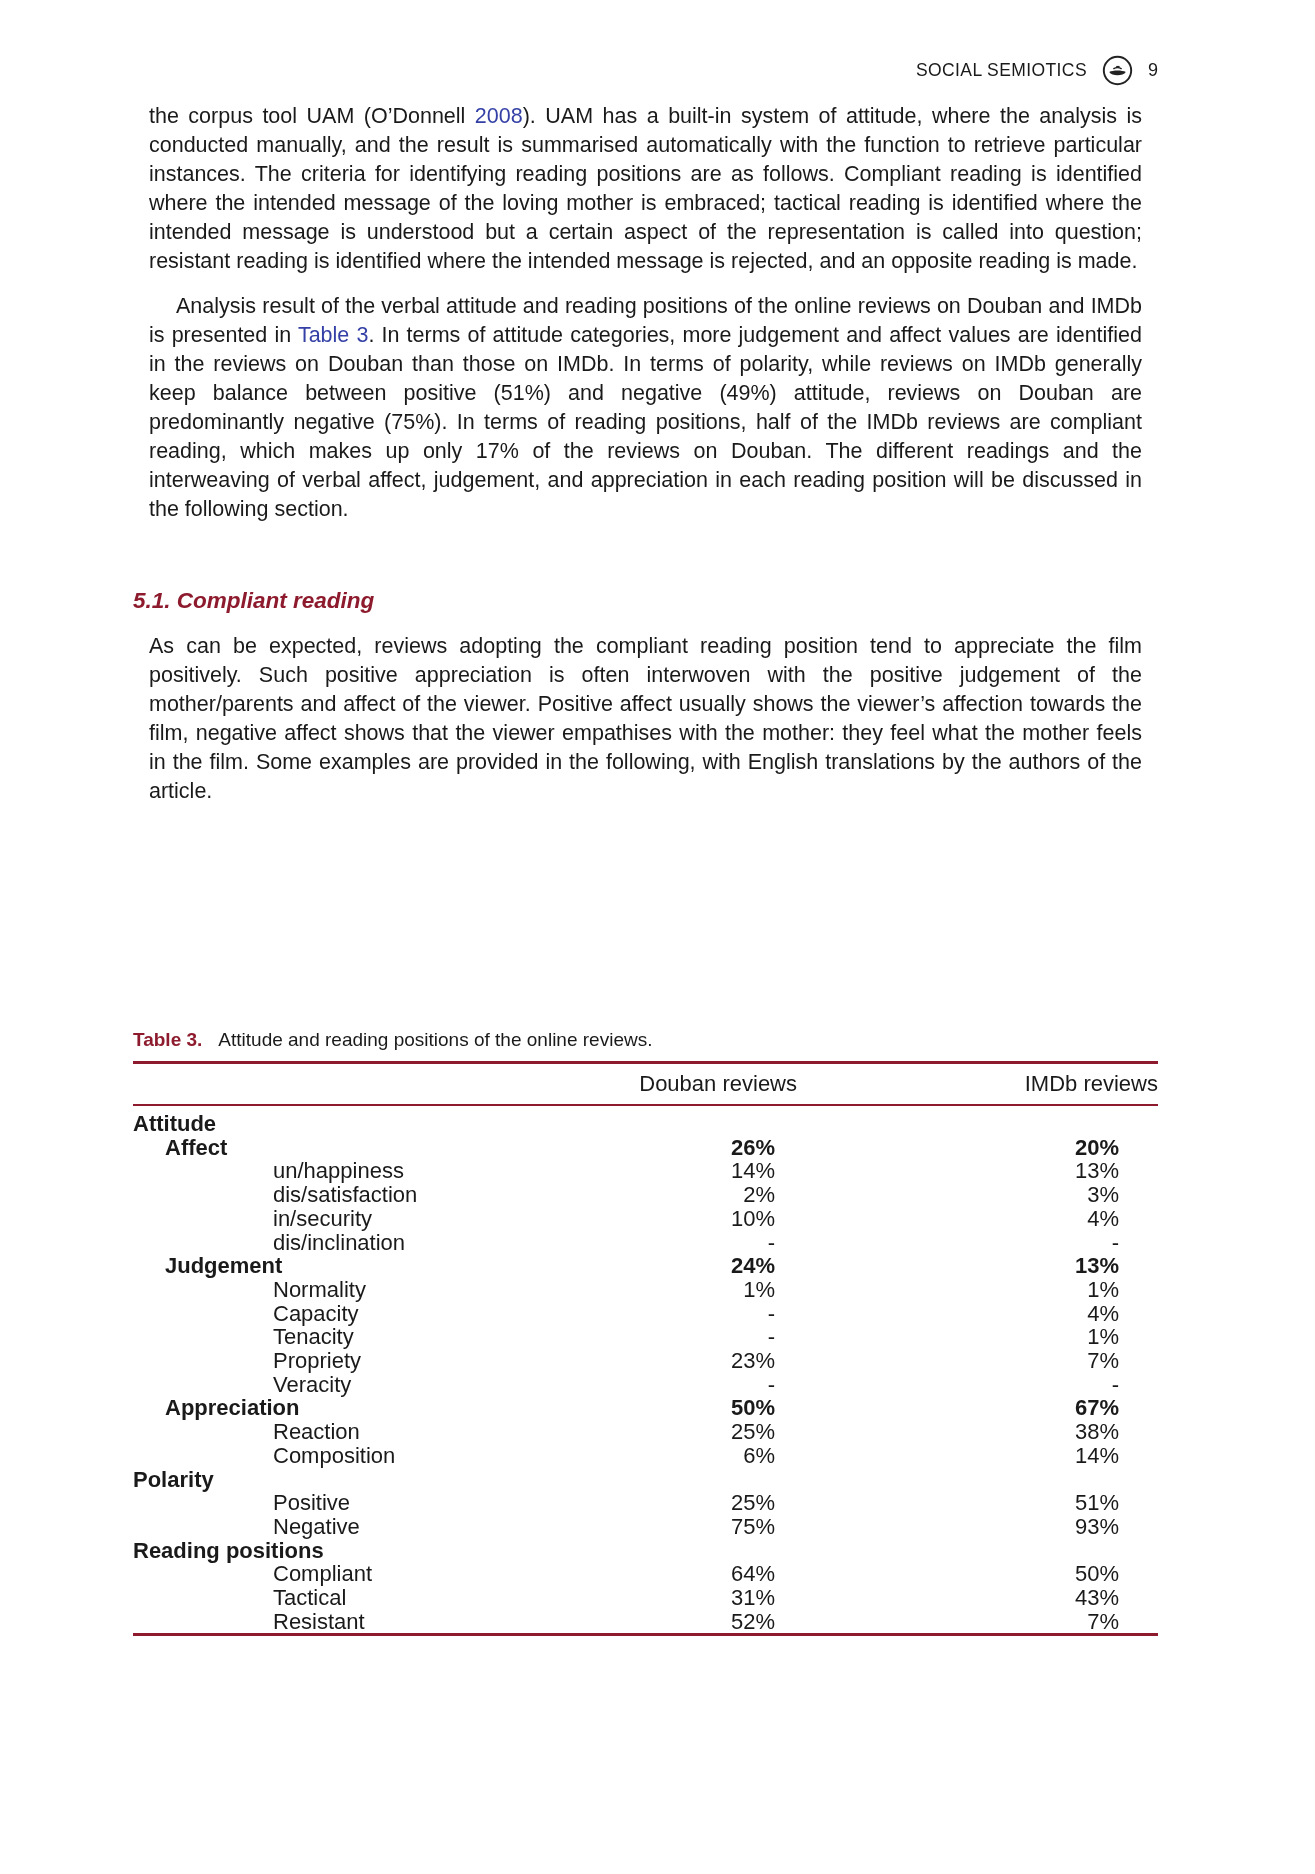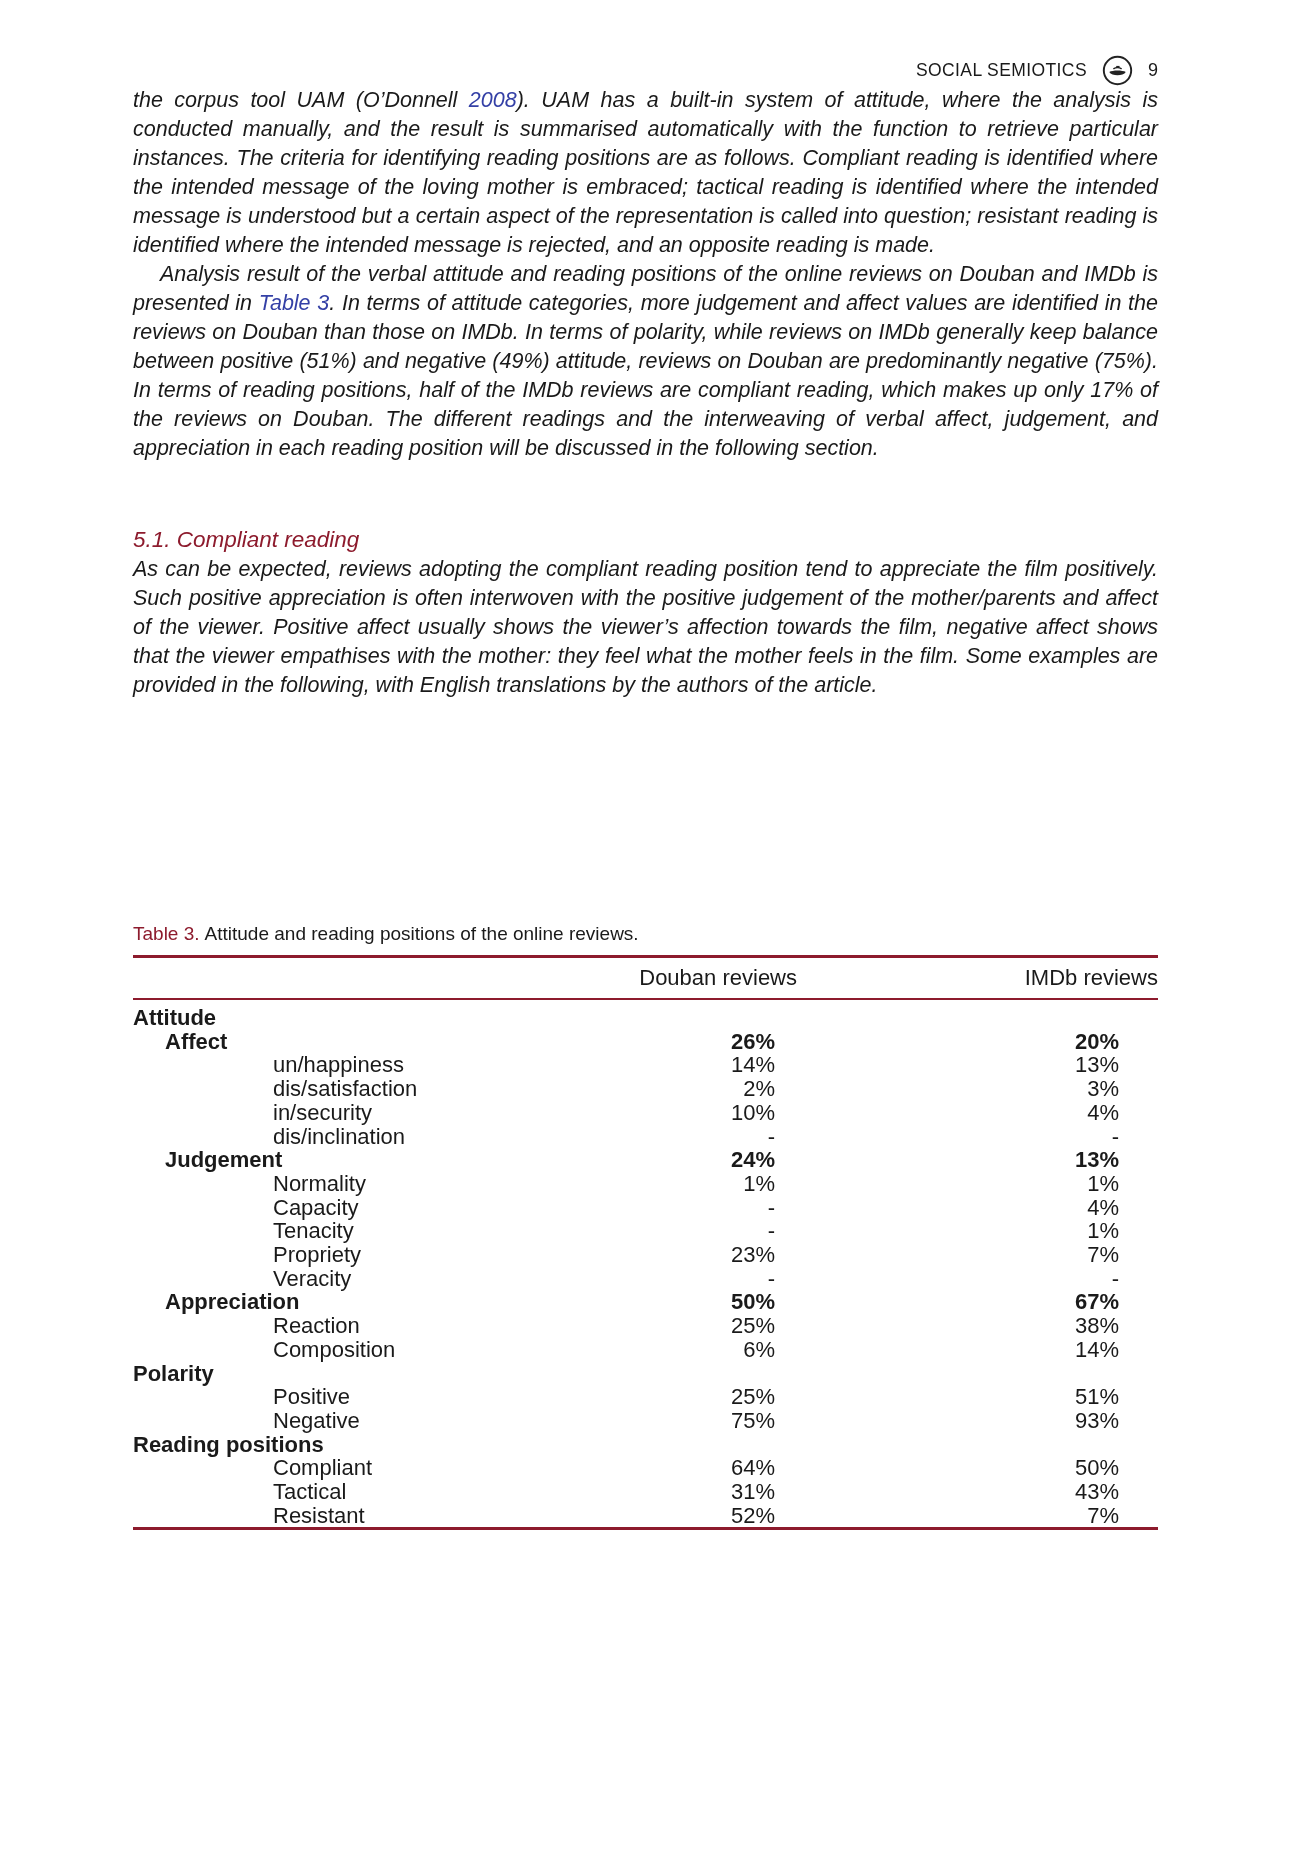--- a/index.html
+++ b/index.html
@@ -17,35 +17,35 @@
   .running-header{
     padding:55px 157px 0 133px;
     display:flex;justify-content:flex-end;align-items:center;gap:15px;
   }
   .journal-name{font-size:17.5px;letter-spacing:.4px;color:var(--ink);}
   .logo{width:31px;height:31px;display:inline-block;flex:0 0 auto;}
   .page-num{font-size:18px;color:var(--ink);}
   
   .content{margin:0 157px 0 133px;}
   p.body{
-    font-size:21.5px;line-height:29px;margin:0;text-align:justify;color:var(--ink);font-style:italic;
+    font-size:21.5px;line-height:29px;margin:16px;text-align:justify;color:var(--ink);
   }
   .p1{margin-top:30px;}
   .p2{text-indent:27px;}
   a.xref{color:var(--link);text-decoration:none;cursor:pointer;}
   h2.section-heading{
     margin:62px 0 0 0;
-    font-size:22.5px;font-weight:normal;font-style:italic;color:var(--accent);
+    font-size:22.5px;font-weight:bold;font-style:italic;color:var(--accent);
     line-height:30px;
   }
   .p3{margin-top:24px;}
   
   figure.table-fig{margin:222px 0 0 0;}
   figcaption.tbl-caption{font-size:19px;line-height:24px;margin:0 0 9px 0;color:var(--ink);}
-  .cap-label{color:var(--accent);font-weight:normal;margin-right:5px;}
+  .cap-label{color:var(--accent);font-weight:bold;margin-right:16px;}
   table.datatable{
     width:100%;border-collapse:collapse;table-layout:fixed;
     border-top:3.5px solid var(--accent);
     border-bottom:3.5px solid var(--accent);
     font-size:22px;color:var(--ink);
   }
   table.datatable thead th{
     font-weight:normal;text-align:right;vertical-align:bottom;
     padding:7px 0 7px 0;
     border-bottom:2.5px solid var(--accent);

